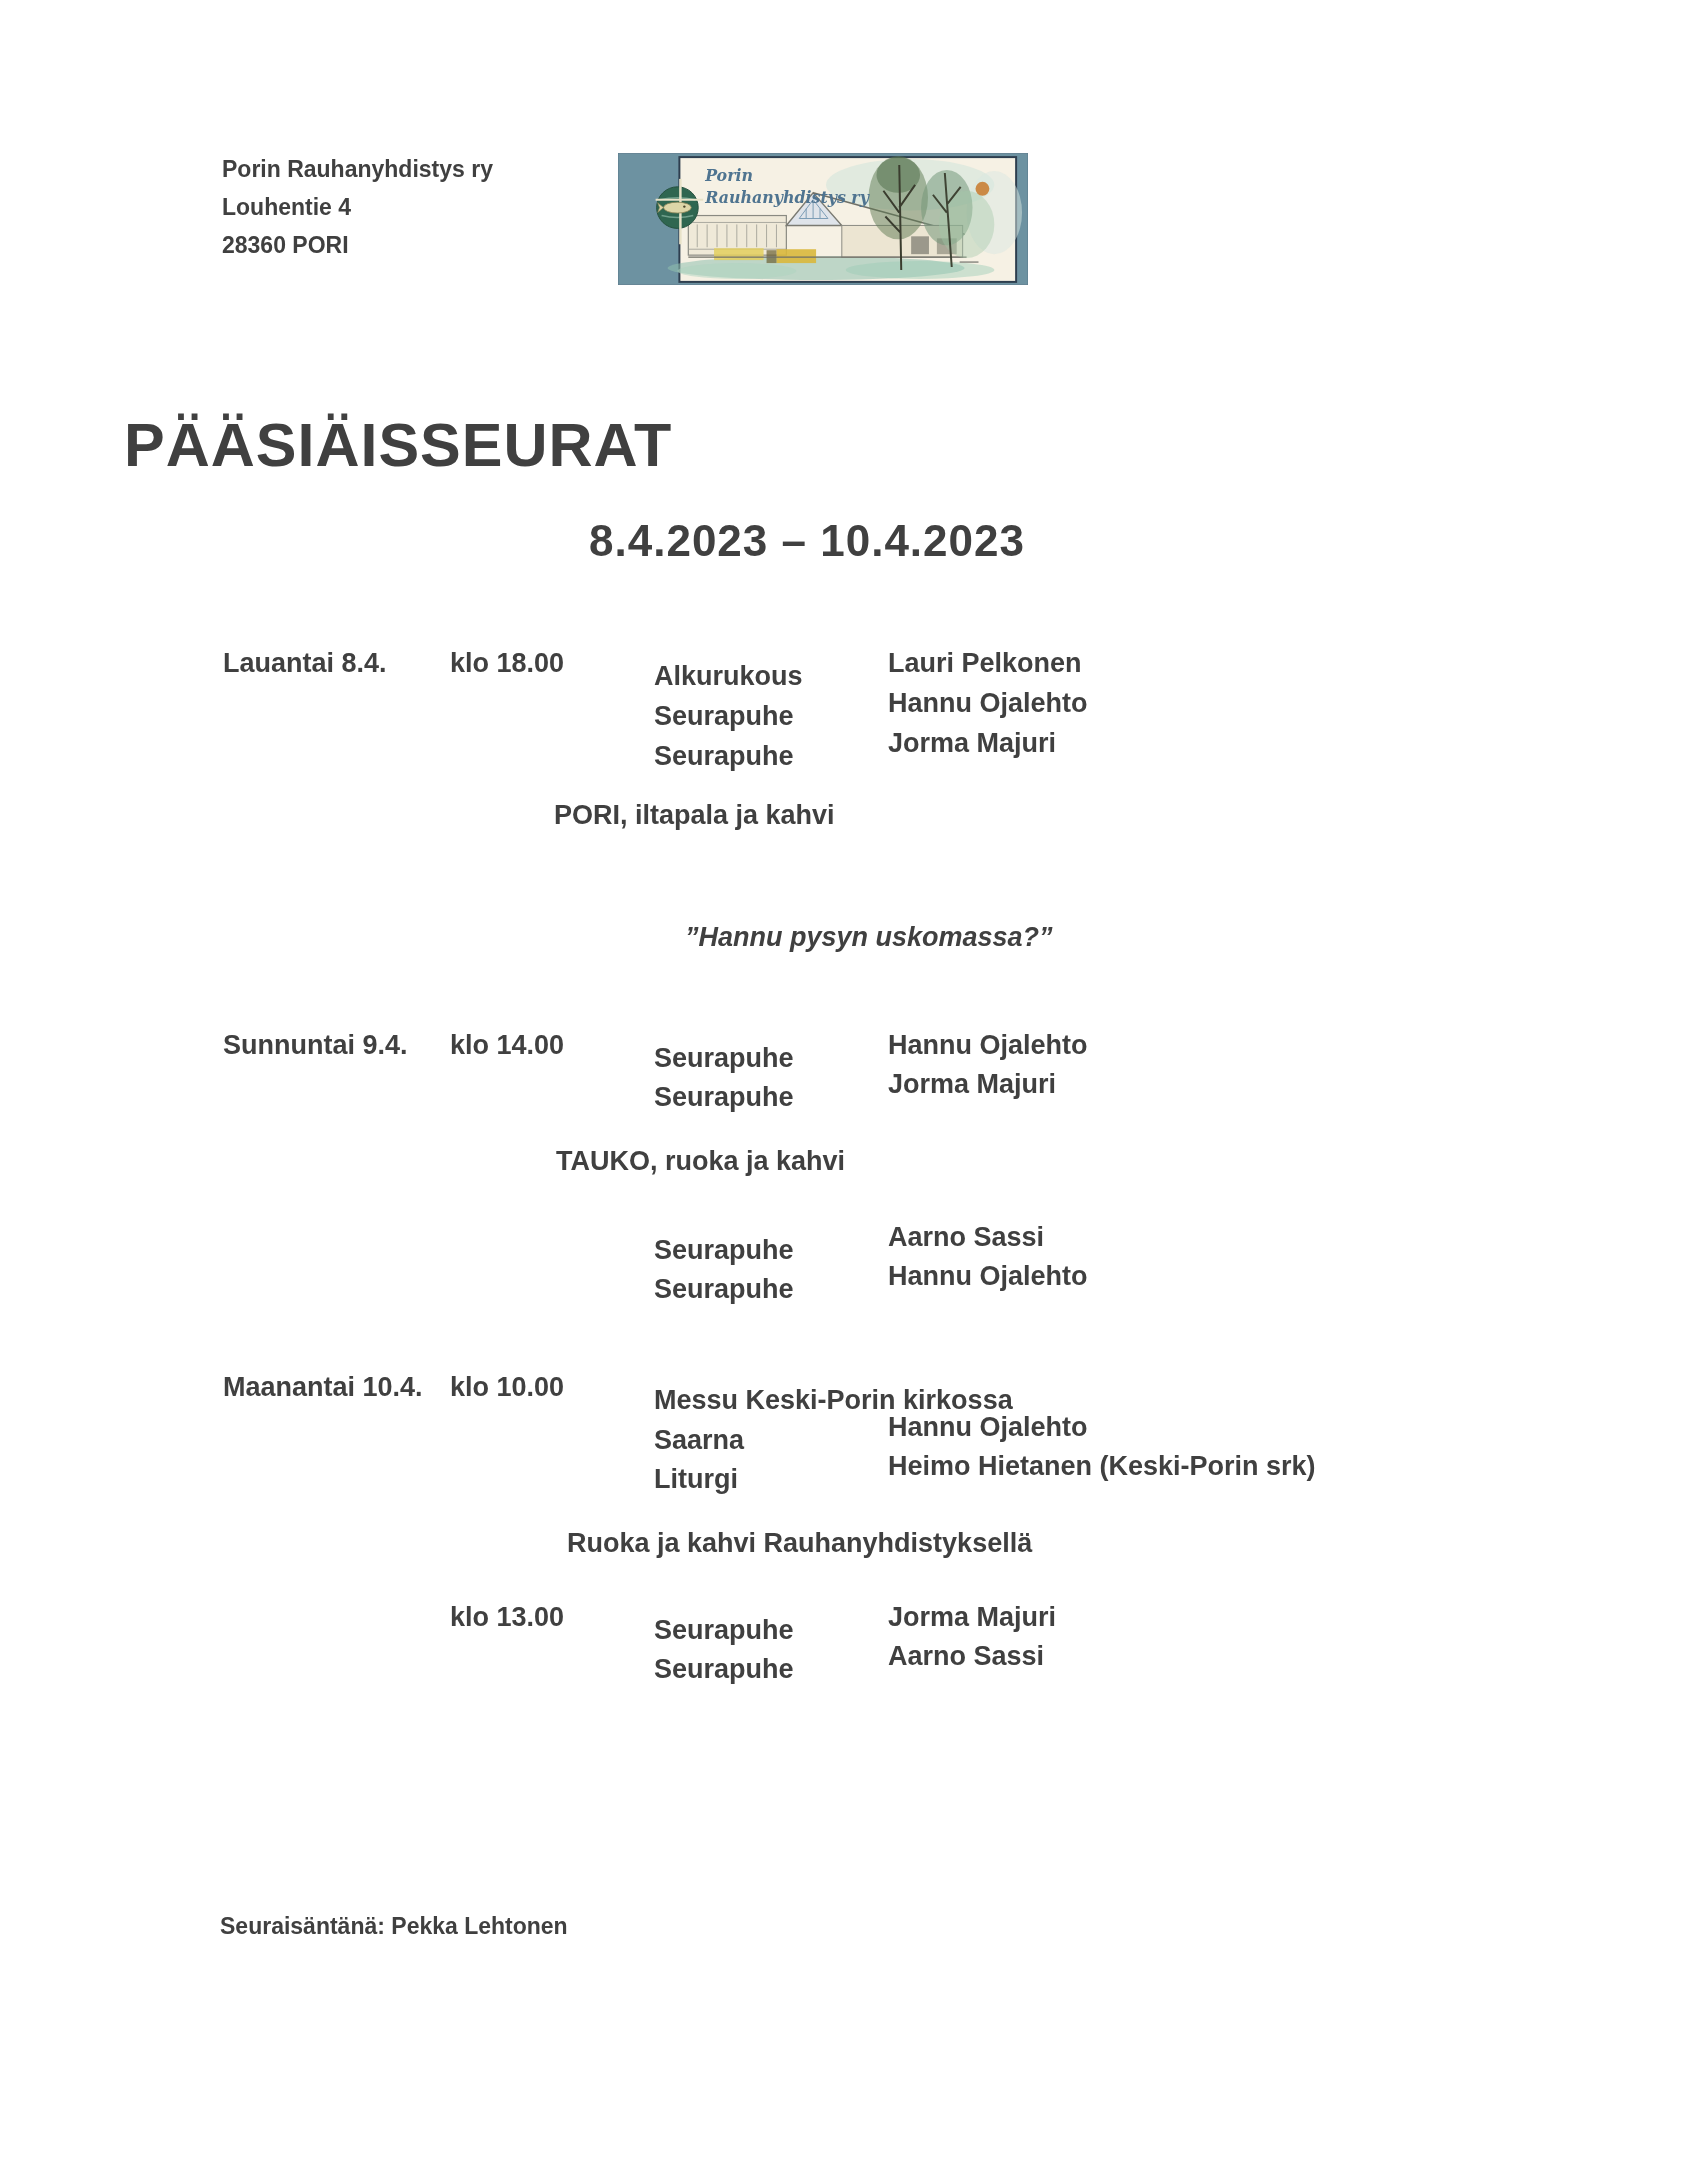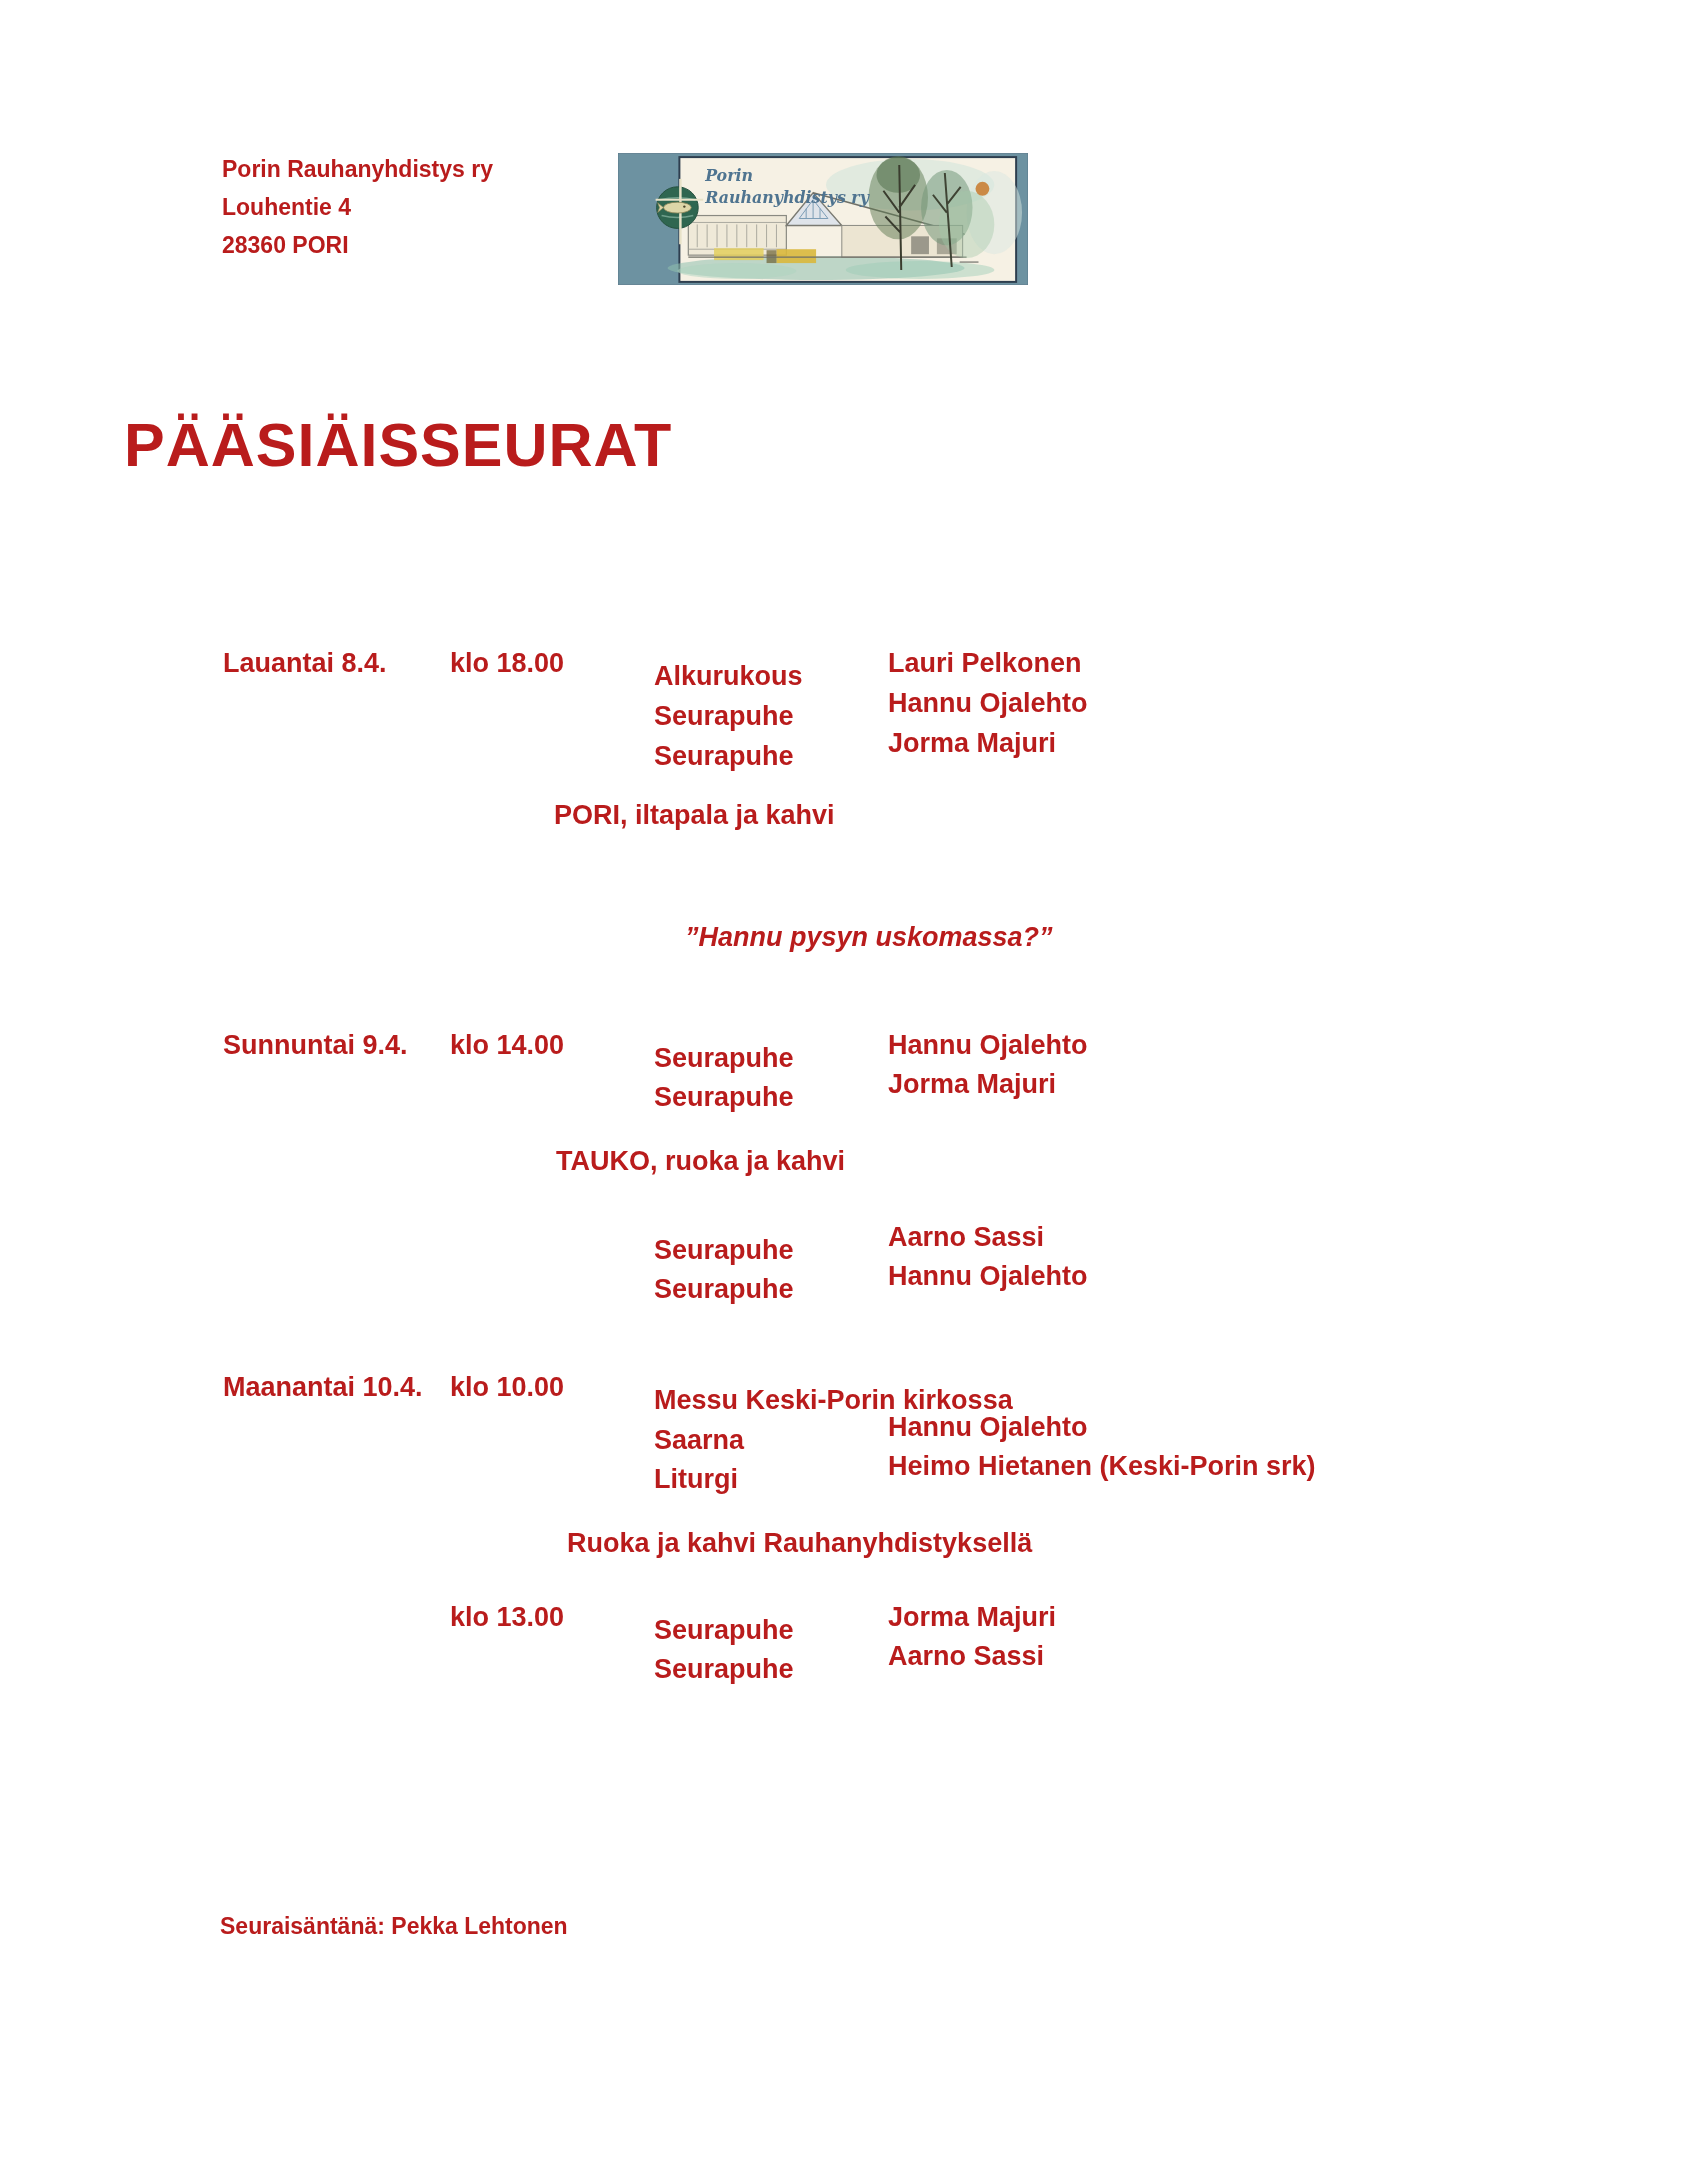--- a/index.html
+++ b/index.html
@@ -2,21 +2,21 @@
 <html><head>
 <meta charset="utf-8">
 <style>
   html,body{margin:0;padding:0;background:#ffffff;}
   .page{
     position:relative;
     width:1683px;height:2178px;
     background:#ffffff;
     font-family:"Liberation Sans",sans-serif;
     font-weight:700;
-    color:#b91c1c;
+    color:#404040;
     overflow:hidden;
   }
   .addr-line{
     position:absolute;left:222px;
     font-size:23px;line-height:30px;white-space:nowrap;
   }
   .logo-svg{position:absolute;left:618px;top:153px;}
   .doc-title{
     position:absolute;left:124px;top:410px;width:1366px;
     font-size:61px;line-height:1.15;
@@ -99,20 +99,21 @@
     <path d="M63 26 V92" stroke="#e8e2c8" stroke-width="2.5"></path>
     <ellipse cx="60" cy="55" rx="14" ry="5.5" fill="#ddd6a8" stroke="#8a8456" stroke-width="0.8"></ellipse>
     <path d="M46 55 L40 50 L42 55 L40 60 Z" fill="#ddd6a8" stroke="#8a8456" stroke-width="0.6"></path>
     <circle cx="67" cy="54" r="1.2" fill="#4a452a"></circle>
 
     <text x="88" y="28" font-family="DejaVu Serif, serif" font-style="italic" font-size="16" fill="#4f7490">Porin</text>
     <text x="88" y="50" font-family="DejaVu Serif, serif" font-style="italic" font-size="16" fill="#4f7490">Rauhanyhdistys ry</text>
   </svg>
 
   <div class="doc-title">PÄÄSIÄISSEURAT</div>
+  <div class="doc-dates">8.4.2023 – 10.4.2023</div>
 
   <div class="row" style="top:646px">
     <span class="c c-day">Lauantai 8.4.</span>
     <span class="c c-time">klo 18.00</span>
     <span class="c c-event">Alkurukous</span>
     <span class="c c-person">Lauri Pelkonen</span>
   </div>
   <div class="row" style="top:686px">
     <span class="c c-event">Seurapuhe</span>
     <span class="c c-person">Hannu Ojalehto</span>

